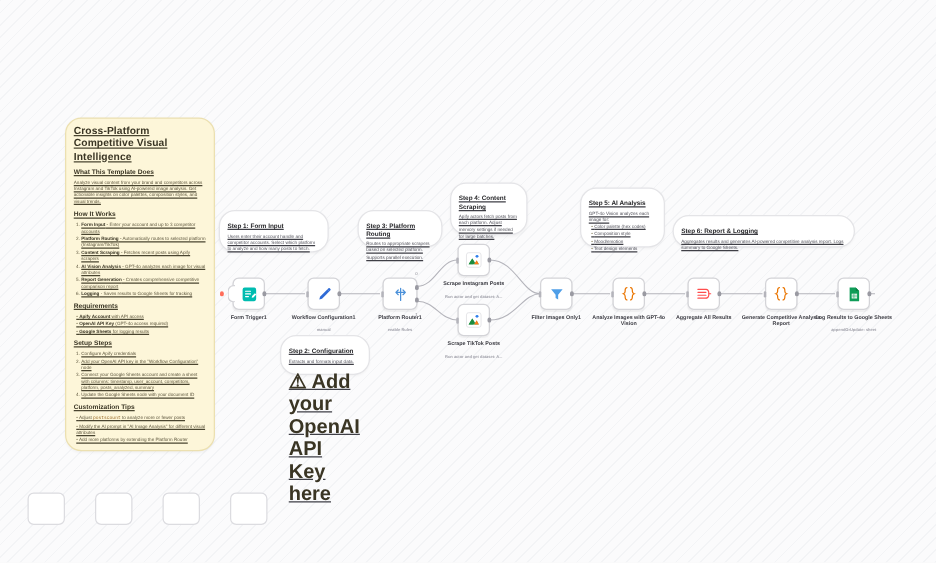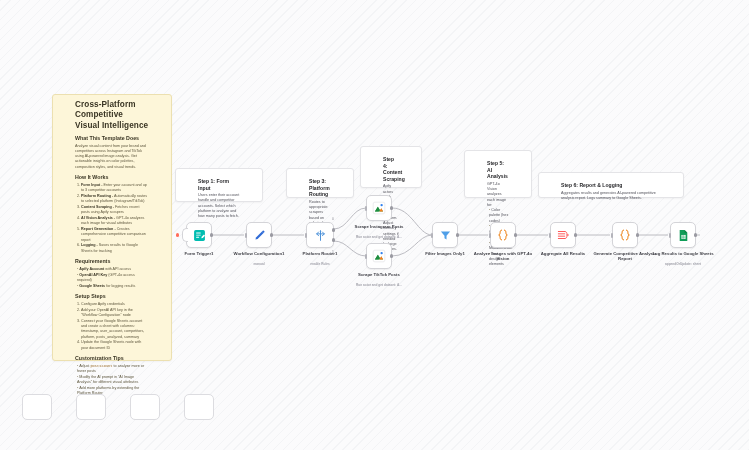--- a/index.html
+++ b/index.html
@@ -18,24 +18,25 @@
       #fbfbfc 1px, #fbfbfc 7px
     );
     overflow: hidden;
   }
 
   
   .sticky {
     position: absolute;
     background: #fdf6d9;
     border: 1px solid #ece0b0;
-    border-radius: 3px;
-    padding: 5px 22px;
+    border-radius: 13px;
+    padding: 5px 6px;
     color: #4a4530;
     box-shadow: 0 1px 2px rgba(0,0,0,0.04);
+    text-decoration: underline;
   }
   .sticky.white {
     background: #ffffff;
     border: 1px solid #e4e4e7;
     color: #3f3f46;
   }
   .sticky h1 {
     font-size: 8.2px; line-height: 1.25; font-weight: 700;
     color: #3a3524; margin-bottom: 4px; letter-spacing: .1px;
   }
@@ -190,20 +191,25 @@
       <li><span>Modify the AI prompt in "AI Image Analysis" for different visual attributes</span></li>
       <li><span>Add more platforms by extending the Platform Router</span></li>
     </ul>
   </div>
 
   <div class="sticky white note-s1">
     <h2>Step 1: Form Input</h2>
     <p>Users enter their account handle and competitor accounts. Select which platform to analyze and how many posts to fetch.</p>
   </div>
 
+  <div class="sticky white note-s2">
+    <h2>Step 2: Configuration</h2>
+    <p>Extracts and formats input data.</p>
+    <span class="warn">⚠ Add your OpenAI API Key here</span>
+  </div>
 
   <div class="sticky white note-s3">
     <h2>Step 3: Platform Routing</h2>
     <p>Routes to appropriate scrapers based on selected platform. Supports parallel execution.</p>
   </div>
 
   <div class="sticky white note-s4">
     <h2>Step 4: Content Scraping</h2>
     <p>Apify actors fetch posts from each platform. Adjust memory settings if needed for large batches.</p>
   </div>

